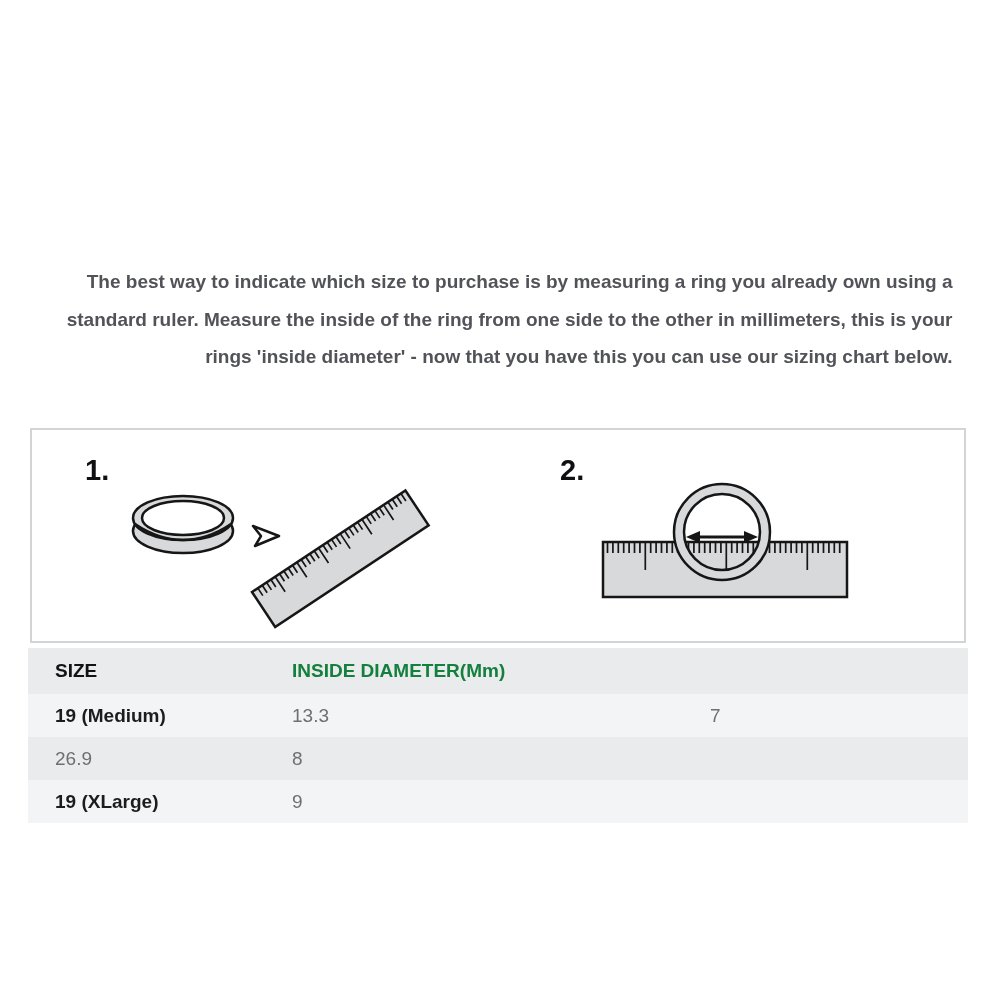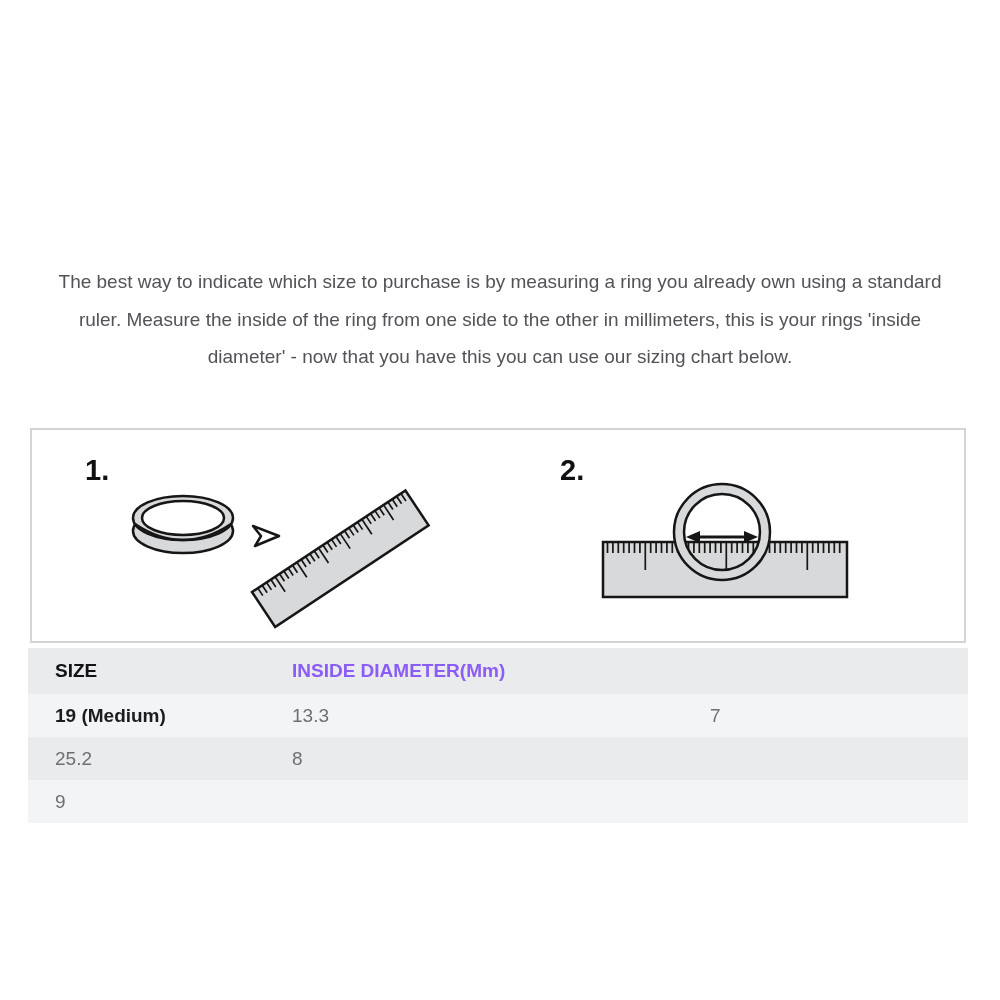--- a/index.html
+++ b/index.html
@@ -5,22 +5,22 @@
   html,body{margin:0;padding:0;background:#fff;}
   body{font-family:"Liberation Sans",sans-serif;}
   .page{position:relative;width:1000px;height:1000px;background:#fff;overflow:hidden;}
 
   .page-title{
     position:absolute;top:184px;left:0;width:100%;margin:0;
     text-align:center;font-size:33px;font-weight:bold;color:#4d4e52;letter-spacing:.5px;
   }
   .intro{
     position:absolute;top:263px;left:50%;transform:translateX(-50%);
-    width:905px;margin:0;text-align:center;
-    font-size:19px;font-weight:normal;line-height:37.5px;color:#525358;
+    width:905px;margin:0;text-align:right;
+    font-size:19px;font-weight:bold;line-height:37.5px;color:#525358;
   }
 
   .illus-box{
     position:absolute;top:428px;left:30px;width:932px;height:211px;
     border:2px solid #d3d4d5;background:#fff;
   }
   .illus-box svg{display:block;width:932px;height:211px;}
 
   .step-label{font-family:"Liberation Sans",sans-serif;font-size:29px;font-weight:bold;fill:#101012;}
   .draw{fill:#d8d9da;stroke:#161616;stroke-width:2.5;}
@@ -36,21 +36,21 @@
   .size-table{
     position:absolute;top:648px;left:28px;width:940px;font-size:19px;
   }
   .trow{display:grid;grid-template-columns:237px 418px 1fr;align-items:center;padding-left:27px;}
   .header-row{height:46px;background:#e9ebed;}
   .body-row{height:43px;}
   .body-row:nth-child(odd){background:#f3f4f6;}
   .body-row:nth-child(even){background:#e9ebed;}
   .c1{font-weight:bold;color:#1c1c1e;}
   .header-row .c1{color:#131316;}
-  .header-row .c2,.header-row .c3{font-weight:bold;color:#8b5cf6;}
+  .header-row .c2,.header-row .c3{font-weight:bold;color:#15803d;}
   .body-row .c2,.body-row .c3{font-weight:normal;color:#6e6f73;}
 </style>
 </head>
 <body>
 
 <div class="page">
 
 
   <p class="intro">The best way to indicate which size to purchase is by measuring a ring you already own using a standard ruler. Measure the inside of the ring from one side to the other in millimeters, this is your rings 'inside diameter' - now that you have this you can use our sizing chart below.</p>
 
@@ -99,22 +99,23 @@
       <div class="c1">SIZE</div>
       <div class="c2">INSIDE DIAMETER(Mm)</div>
     </div>
     <div id="size-table-body">
         <div class="trow body-row">
           <div class="c1">19 (Medium)</div>
           <div class="c2">13.3</div>
           <div class="c3">7</div>
         </div>
         <div class="trow body-row">
-          <div class="c2">25.2</div>
+          <div class="c2">26.9</div>
           <div class="c3">8</div>
         </div>
         <div class="trow body-row">
+          <div class="c1">19 (XLarge)</div>
           <div class="c3">9</div>
         </div>
       </div>
   </div>
 
 </div>
 
 </body></html>

